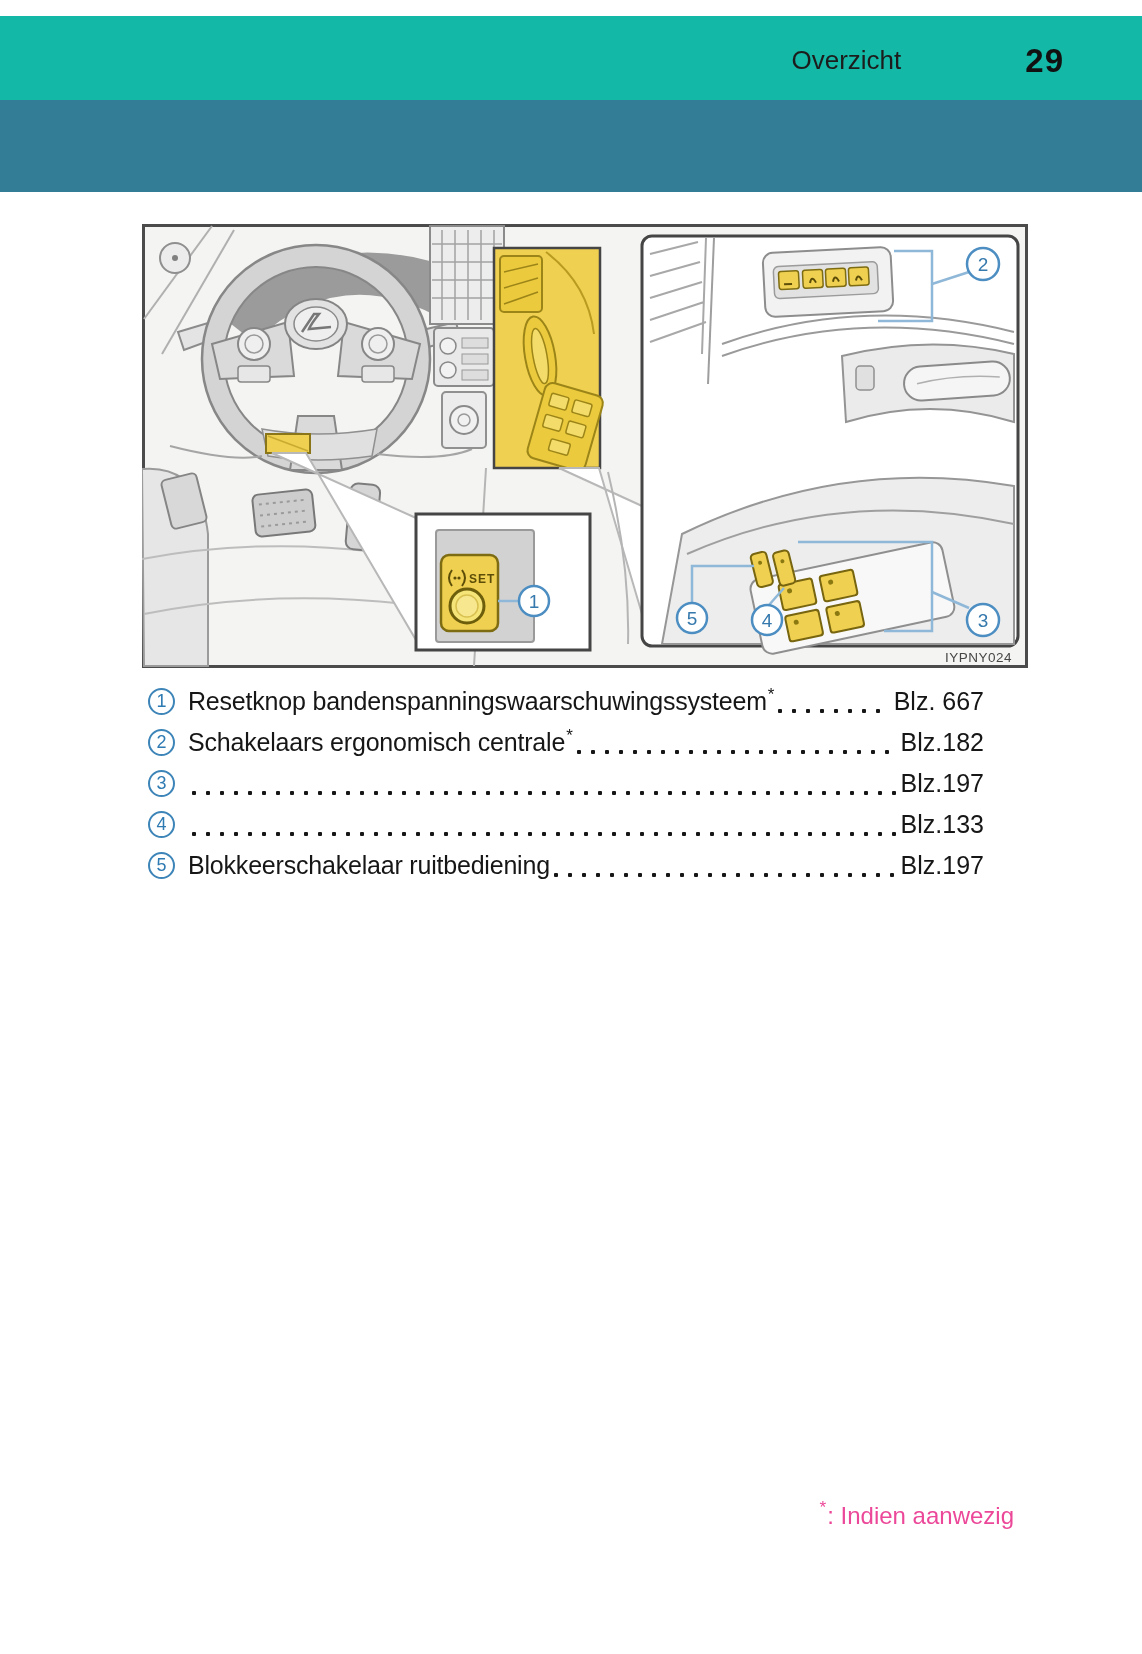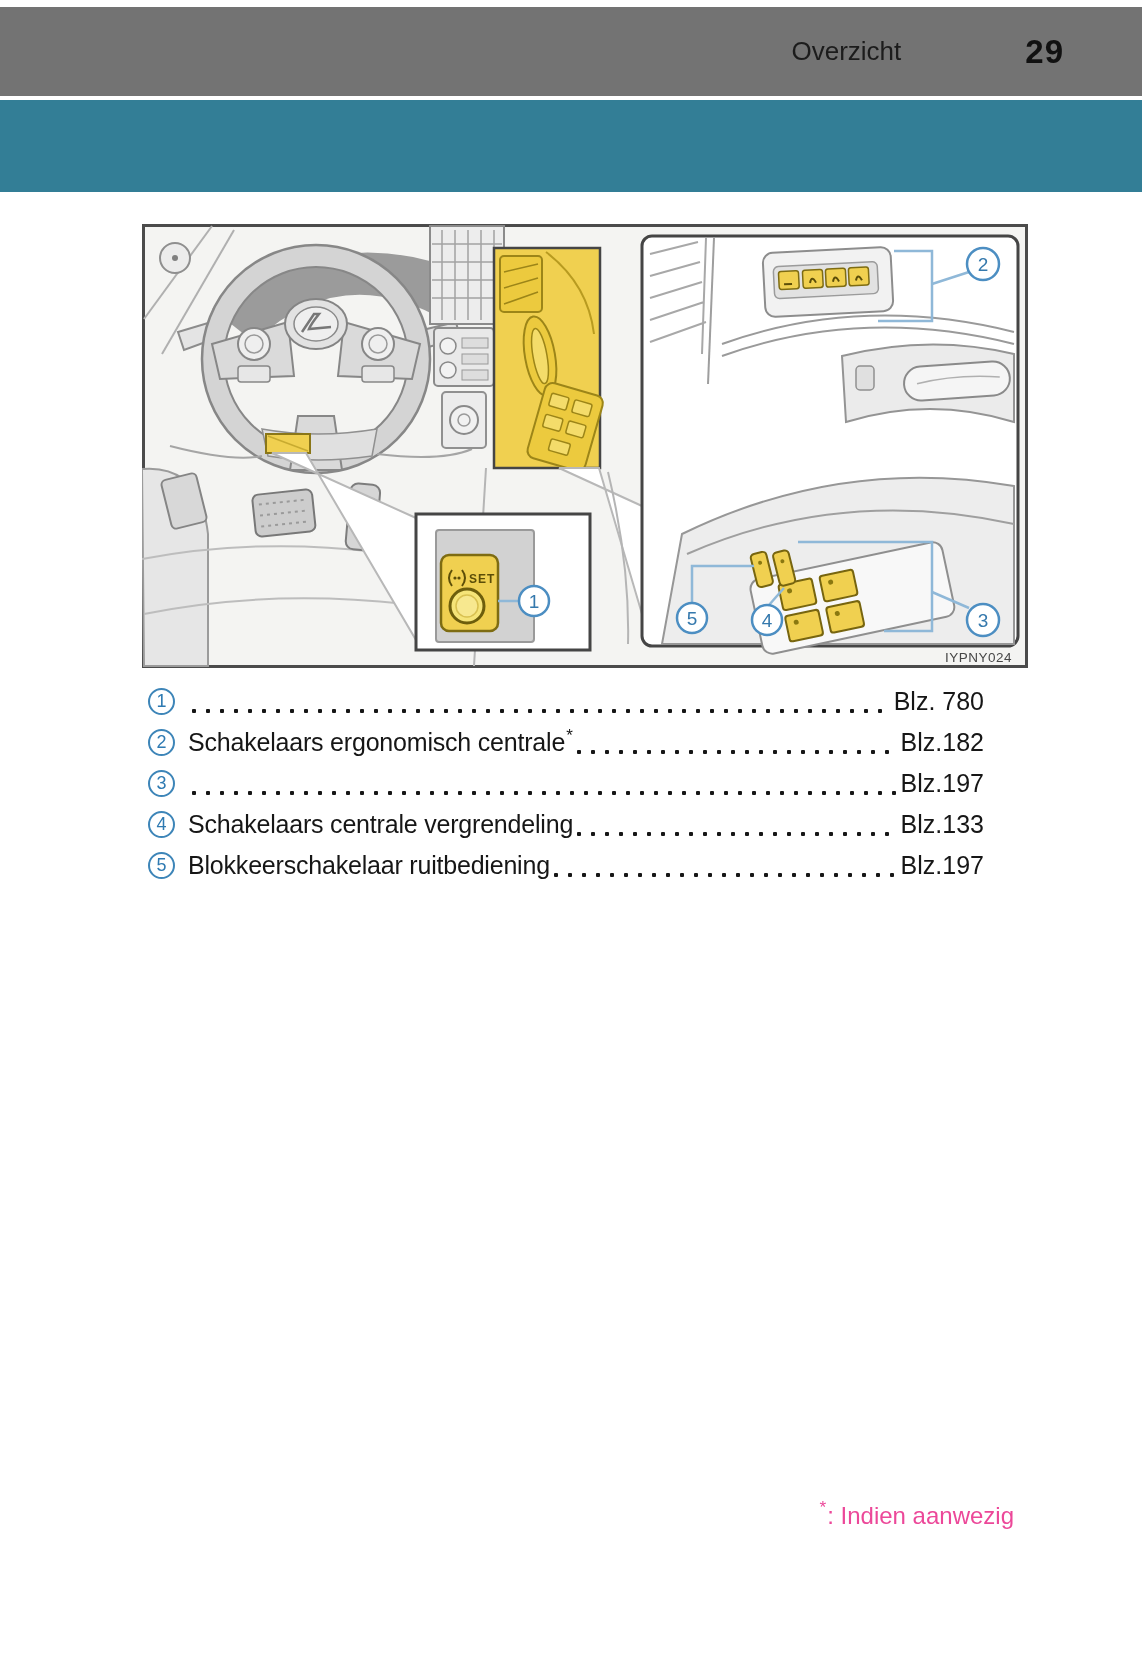--- a/index.html
+++ b/index.html
@@ -1,19 +1,19 @@
 <!DOCTYPE html>
 <html><head>
 <meta charset="utf-8">
 <style>
   html,body{margin:0;padding:0;background:#e9e9e9;}
   .page{position:relative;width:1142px;height:1654px;background:#ffffff;margin:0 auto;
         font-family:"Liberation Sans",sans-serif;color:#161616;overflow:hidden;}
   
-  .hdr{position:absolute;left:0;top:7px;width:1142px;height:89px;background:#737373;
+  .hdr{position:absolute;left:0;top:16px;width:1142px;height:89px;background:#14b8a6;
        display:flex;align-items:center;justify-content:flex-end;}
   .hdr .sect{font-size:26px;color:#1c1c1c;margin-right:84px;}
   .hdr .pnum{font-size:33px;font-weight:bold;color:#111;margin-right:78px;letter-spacing:1px;margin-left:40px;}
   .band{position:absolute;left:0;top:100px;width:1142px;height:92px;background:#337e96;}
   
   .fig{position:absolute;left:142px;top:224px;width:886px;height:444px;}
   
   .legend{position:absolute;left:148px;top:681px;width:836px;}
   .lrow{display:flex;align-items:center;height:41px;font-size:25px;}
   .cnum{flex:0 0 auto;width:27px;height:27px;border:2px solid #3d85b8;border-radius:50%;
@@ -220,40 +220,40 @@
       <circle cx="841" cy="396" r="16" fill="#fff" stroke="#4c8ec2" stroke-width="2.5"></circle>
       <text x="841" y="402.5" text-anchor="middle" class="callout-num">3</text>
     </g>
 
     <text x="870" y="438" text-anchor="end" class="imgcode">IYPNY024</text>
   </svg>
 
   <div class="legend">
     <div class="lrow">
       <span class="cnum">1</span>
-      <span class="leader"></span>
-      <span class="lpage">Blz. 780</span>
+      <span class="ltext"><span>Resetknop bandenspanningswaarschuwingssysteem</span><sup>*</sup></span>
+      <span class="leader"></span>
+      <span class="lpage">Blz. 667</span>
     </div>
 
     <div class="lrow">
       <span class="cnum">2</span>
       <span class="ltext"><span>Schakelaars ergonomisch centrale</span><sup>*</sup></span>
       <span class="leader"></span>
       <span class="lpage">Blz.182</span>
     </div>
 
     <div class="lrow">
       <span class="cnum">3</span>
       <span class="leader"></span>
       <span class="lpage">Blz.197</span>
     </div>
 
     <div class="lrow">
       <span class="cnum">4</span>
-      <span class="ltext"><span>Schakelaars centrale vergrendeling</span></span>
       <span class="leader"></span>
       <span class="lpage">Blz.133</span>
     </div>
 
     <div class="lrow">
       <span class="cnum">5</span>
       <span class="ltext"><span>Blokkeerschakelaar ruitbediening</span></span>
       <span class="leader"></span>
       <span class="lpage">Blz.197</span>
     </div>

